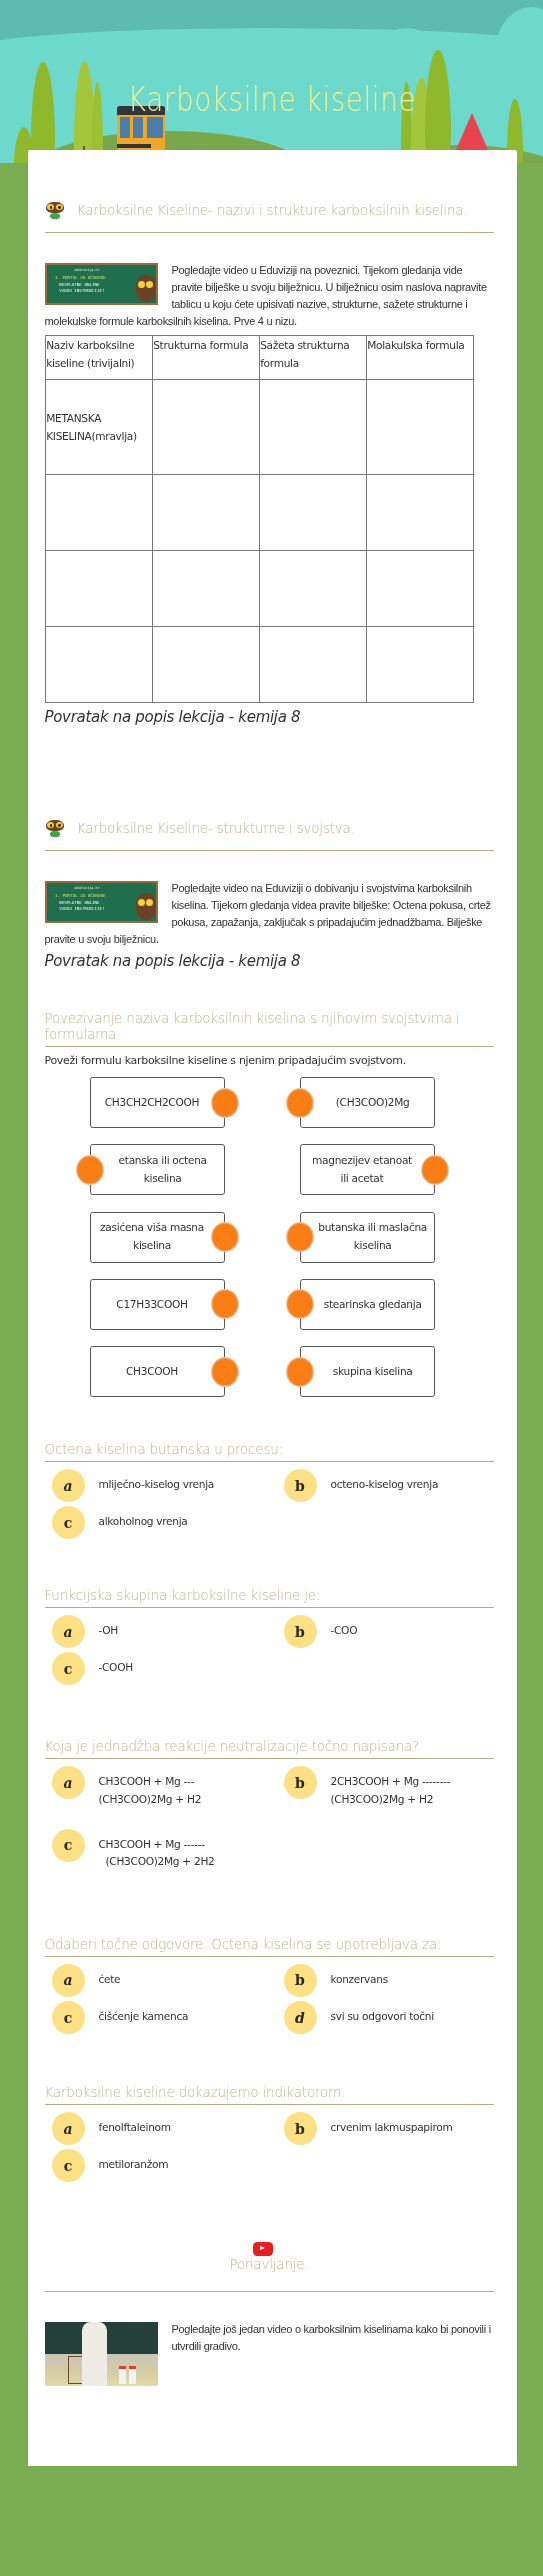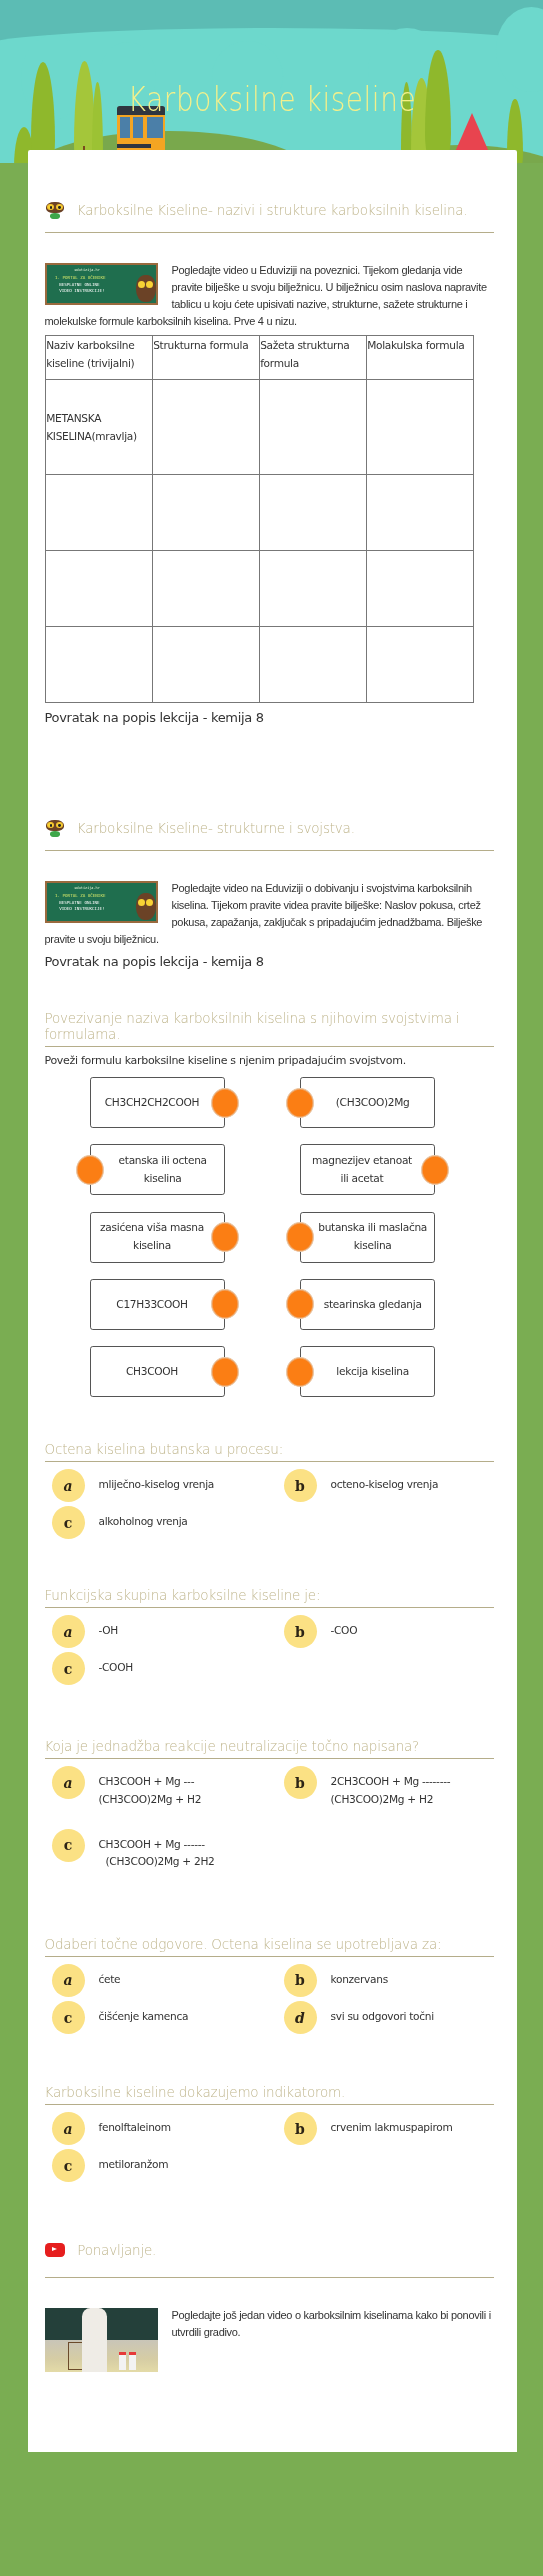--- a/index.html
+++ b/index.html
@@ -121,22 +121,22 @@
   .video-thumb .person { position:absolute; left:37px; top:0; width:25.5px; height:64px; background:#efece6; border-radius:8.5px 8.5px 0 0; }
   .video-thumb .rack { position:absolute; left:23px; top:34px; width:17px; height:28px; border:1.4px solid #6b4a2a; }
   .video-thumb .bottle { position:absolute; top:44px; width:7px; height:18.4px; background:#f3f3f3; border-top:3.5px solid #e63a3a; }
   .body-text {
     font-family: Liberation Sans, sans-serif;
     font-size: 11px; line-height: 17px; color: #333;
     letter-spacing: -0.3px;
   }
   .back-link {
     font-family: "DejaVu Sans", sans-serif;
-    font-size: 13px; line-height: 17px; color: #333; letter-spacing:-0.3px;
-    display: block; margin-top: 5.7px;
+    font-size: 15px; line-height: 17px; color: #333; letter-spacing:-0.3px;
+    display: block; margin-top: 5.7px; font-style: italic;
   }
   table.lesson {
     border-collapse: collapse; width: 429px; margin: 4.2px 0 0 0;
     font-family: "DejaVu Sans", sans-serif; font-size: 10.6px; letter-spacing: -0.3px; color: #333;
   }
   table.lesson td {
     border: 0.7px solid #777; width: 25%; vertical-align: top; padding: 0 0.7px; line-height: 18px;
   }
   table.lesson tr.hdr td { height: 44px; }
   table.lesson tr.r1 td { height: 95px; vertical-align: middle; }
@@ -331,21 +331,21 @@
       </div>
       <div class="sec-title">Karboksilne Kiseline- strukturne i svojstva.</div>
     </div>
     <div class="media-block">
       <div class="thumb">
         <div class="t1">edutizija.hr</div>
         <div class="t2">1. PORTAL ZA UČENIKE</div>
         <div class="t3"><span>BESPLATNE ONLINE</span><br><span>VIDEO INSTRUKCIJE!</span></div>
         <div class="owl"></div>
       </div>
-      <div class="body-text">Pogledajte video na Eduviziji o dobivanju i svojstvima karboksilnih kiselina. Tijekom pravite videa pravite bilješke: Naslov pokusa, crtež pokusa, zapažanja, zaključak s pripadajućim jednadžbama. Bilješke pravite u svoju bilježnicu.</div>
+      <div class="body-text">Pogledajte video na Eduviziji o dobivanju i svojstvima karboksilnih kiselina. Tijekom gledanja videa pravite bilješke: Octena pokusa, crtež pokusa, zapažanja, zaključak s pripadajućim jednadžbama. Bilješke pravite u svoju bilježnicu.</div>
     </div>
     <a class="back-link" style="margin-top:0;">Povratak na popis lekcija - kemija 8</a>
   </div>
 
   <div style="height:34px;"></div>
 
   <div class="section">
     <div class="sec-head tight">
       <div class="sec-title">Povezivanje naziva karboksilnih kiselina s njihovim svojstvima i formulama.</div>
     </div>
@@ -386,21 +386,21 @@
           <div class="dot"></div>
           <span>stearinska gledanja</span>
         </div>
 
       <div class="match-item left">
           <span>CH3COOH</span>
           <div class="dot"></div>
         </div>
       <div class="match-item right">
           <div class="dot"></div>
-          <span>lekcija kiselina</span>
+          <span>skupina kiselina</span>
         </div>
     </div>
   </div>
 
   <div style="height:38px;"></div>
 
   <div class="section quiz">
     <div class="sec-head tight">
       <div class="sec-title">Octena kiselina butanska u procesu:</div>
     </div>
@@ -508,21 +508,21 @@
       <div class="opt">
           <div class="badge">c</div>
           <div class="opt-text">metiloranžom</div>
         </div>
     </div>
   </div>
 
   <div style="height:50px;"></div>
 
   <div class="section">
-    <div class="sec-head" style="padding:10px 0 18.4px 0;">
+    <div class="sec-head" style="padding:10px 0 18.4px 0;flex-direction:column;">
       <div class="yt-icon"></div>
       <div class="sec-title">Ponavljanje.</div>
     </div>
     <div class="media-block">
       <div class="video-thumb">
         <div class="rack"></div>
         <div class="person"></div>
         <div class="bottle" style="left:74px;"></div>
         <div class="bottle" style="left:84px;"></div>
       </div>

